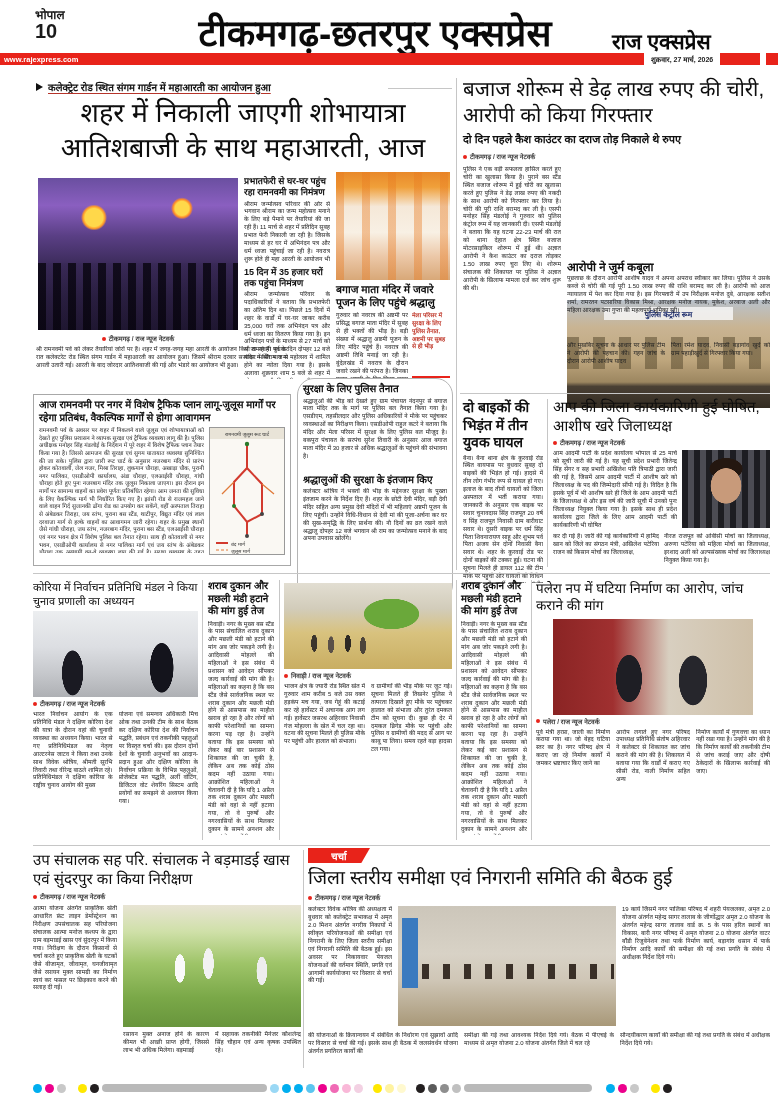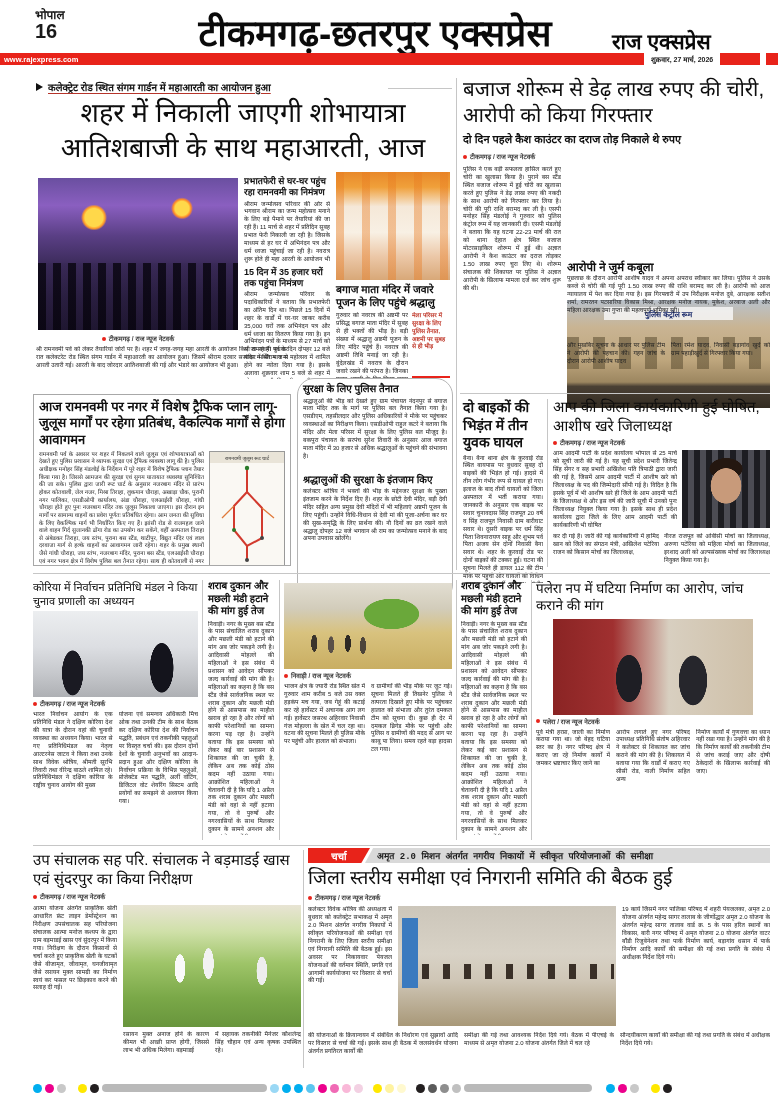--- a/index.html
+++ b/index.html
@@ -21,21 +21,21 @@
   .boxed{border:1px solid #a8a8a8;box-sizing:border-box;padding:4px 5px;overflow:hidden;}
   .redbar{background:#e8231a;}
   svg text{font-family:"Liberation Sans",sans-serif;}
 </style>
 </head>
 <body>
 
 <div id="page">
 
   <div class="abs bold" style="left:35px;top:6px;font-size:12px;">भोपाल</div>
-  <div class="abs bold" style="left:35px;top:20px;font-size:20px;">16</div>
+  <div class="abs bold" style="left:35px;top:20px;font-size:20px;">10</div>
   <div class="abs bold" style="left:120px;top:6px;width:510px;text-align:center;font-size:37px;color:#0a0a0a;">टीकमगढ़-छतरपुर एक्सप्रेस</div>
   <div class="abs redbar" style="left:0;top:53px;width:778px;height:12px;">
     <span class="abs bold" style="left:4px;top:1.5px;font-size:7.5px;color:#fff;">www.rajexpress.com</span>
     <span class="abs bold" style="left:644px;top:0;height:12px;padding:0 7px;background:#fff;color:#222;font-size:7px;display:flex;align-items:center;">शुक्रवार, 27 मार्च, 2026</span>
     <span class="abs" style="left:760px;top:0;width:6px;height:12px;background:#fff;"></span>
   </div>
   <div class="abs bold" style="left:612px;top:27px;width:150px;font-size:21px;color:#0a0a0a;">राज एक्सप्रेस</div>
 
   <div class="abs" style="left:36px;top:80px;display:flex;align-items:center;gap:5px;">
     <span style="width:0;height:0;border-left:7px solid #111;border-top:4px solid transparent;border-bottom:4px solid transparent;"></span>
@@ -72,21 +72,21 @@
       <div style="position:absolute;inset:0;background:repeating-linear-gradient(90deg,rgba(232,122,32,.75) 0 8px,rgba(250,240,220,0) 8px 26px);opacity:.55;"></div>
     </div>
     <div class="subhead" style="font-size:10.5px;margin-top:3px;">बगाज माता मंदिर में जवारे पूजन के लिए पहुंचे श्रद्धालु</div>
     <div style="display:flex;gap:4px;margin-top:3px;">
       <div class="body-txt" style="flex:1;height:66px;">गुरुवार को नवरात्र की अष्टमी पर प्रसिद्ध बगाज माता मंदिर में सुबह से ही भक्तों की भीड़ है। बड़ी संख्या में श्रद्धालु अष्टमी पूजन के लिए मंदिर पहुंचे हैं। नवरात्र की अष्टमी तिथि मनाई जा रही है। बुंदेलखंड में नवरात्र के दौरान जवारे रखने की परंपरा है। जिनका पूजन अष्टमी के दिन किया जाता है। इसी परंपरा के तहत हजारों श्रद्धालु सुबह 5 बजे से ही बगाज माता मंदिर में जवारे पूजन के लिए पहुंचने लगे थे।</div>
       <div style="width:38px;font-size:6px;font-weight:bold;color:#c0392b;line-height:1.3;border-bottom:2px solid #e8231a;height:64px;overflow:hidden;">मेला परिसर में सुरक्षा के लिए पुलिस तैनात, अष्टमी पर सुबह से ही भीड़</div>
     </div>
   </div>
 
   <div class="abs boxed" style="left:33px;top:394px;width:258px;height:172px;">
-    <div class="subhead" style="font-size:13px;">आज रामनवमी पर नगर में विशेष ट्रैफिक प्लान लागू-जुलूस मार्गों पर रहेगा प्रतिबंध, वैकल्पिक मार्गों से होगा आवागमन</div>
+    <div class="subhead" style="font-size:10px;">आज रामनवमी पर नगर में विशेष ट्रैफिक प्लान लागू-जुलूस मार्गों पर रहेगा प्रतिबंध, वैकल्पिक मार्गों से होगा आवागमन</div>
     <div style="display:flex;gap:5px;margin-top:3px;">
       <div class="body-txt" style="flex:1;height:126px;font-size:5.8px;">रामनवमी पर्व के अवसर पर शहर में निकलने वाले जुलूस एवं शोभायात्राओं को देखते हुए पुलिस प्रशासन ने व्यापक सुरक्षा एवं ट्रैफिक व्यवस्था लागू की है। पुलिस अधीक्षक मनोहर सिंह मंडलोई के निर्देशन में पूरे शहर में विशेष ट्रैफिक प्लान तैयार किया गया है। जिससे आमजन की सुरक्षा एवं सुगम यातायात व्यवस्था सुनिश्चित की जा सके। पुलिस द्वारा जारी रूट चार्ट के अनुसार नजरबाग मंदिर से प्रारंभ होकर कोतवाली, जेल नजर, मिश्रा तिराहा, लुकमान चौराहा, अखाड़ा चौक, पुरानी नगर पालिका, एसडीओपी कार्यालय, अंडा चौराहा, एलआईसी चौराहा, गांधी चौराहा होते हुए पुनः नजरबाग मंदिर तक जुलूस निकाला जाएगा। इस दौरान इन मार्गों पर सामान्य वाहनों का प्रवेश पूर्णतः प्रतिबंधित रहेगा। आम जनता की सुविधा के लिए वैकल्पिक मार्ग भी निर्धारित किए गए हैं। झांसी रोड से राजमहल जाने वाले वाहन गिर्द सुजानकी ढोंगा रोड का उपयोग कर सकेंगे, वहीं अस्पताल तिराहा से अंबेडकर तिराहा, जय स्तंभ, पुराना बस स्टैंड, थाटीपुर, विद्युत मंदिर एवं लाल दरवाजा मार्ग से हल्के वाहनों का आवागमन जारी रहेगा। शहर के प्रमुख स्थानों जैसे गांधी चौराहा, जय स्तंभ, नजरबाग मंदिर, पुराना बस स्टैंड, एलआईसी चौराहा एवं नगर भवन क्षेत्र में विशेष पुलिस बल तैनात रहेगा। साथ ही कोतवाली से नगर भवन, एसडीओपी कार्यालय से नगर पालिका मार्ग एवं जय स्तंभ के अंबेडकर चौराहा तक अस्थायी वन-वे व्यवस्था लागू की गई है। सुरक्षा व्यवस्था के तहत संवेदनशील स्थानों पर पुलिस बल तैनात किया गया है तथा सीसीटीवी एवं अन्य तकनीकी माध्यमों से निगरानी की जाएगी।</div>
       <div style="width:74px;height:126px;border:1px solid #999;background:#faf8f3;flex:0 0 auto;">
         <svg width="74" height="126" viewBox="0 0 74 126">
           <rect x="0" y="0" width="74" height="11" fill="#e9e4d8"></rect>
           <text x="37" y="8" text-anchor="middle" font-size="5" fill="#333">रामनवमी जुलूस रूट चार्ट</text>
           <path d="M37 16 L37 40 L24 54 L24 78 M37 40 L52 56 L52 86 M24 78 L37 94 L52 86 M37 94 L37 108" stroke="#d23a2e" stroke-width="2" fill="none"></path>
           <path d="M24 54 L12 66 M52 56 L64 66" stroke="#e07a3a" stroke-width="1.3" fill="none"></path>
           <circle cx="37" cy="16" r="2.2" fill="#2a7a2a"></circle>
             <circle cx="24" cy="78" r="2" fill="#2a7a2a"></circle>
@@ -238,21 +238,20 @@
     <div style="display:flex;gap:6px;margin-left:90px;margin-top:-34px;">
       <div class="body-txt" style="flex:1;height:32px;">रसायन मुक्त अनाज होने के कारण कीमत भी अच्छी प्राप्त होगी, जिससे लाभ भी अधिक मिलेगा। बड़माडई</div>
       <div class="body-txt" style="flex:1;height:32px;">में सहायक तकनीकी मैनेजर कौशलेन्द्र सिंह चौहान एवं अन्य कृषक उपस्थित रहे।</div>
     </div>
   </div>
   <div class="vrule" style="left:303px;top:850px;height:218px;"></div>
 
   <div class="abs" style="left:308px;top:848px;width:462px;">
     <div style="display:flex;height:15px;font-family:Liberation Mono, monospace;">
       <div style="width:62px;background:#e8231a;color:#fff;font-weight:bold;font-size:10px;display:flex;align-items:center;justify-content:center;clip-path:polygon(0 0,100% 0,86% 100%,0 100%);">चर्चा</div>
-      <div style="flex:1;margin-left:-5px;background:#d9d9d9;color:#1d1d1d;font-weight:bold;font-size:9px;display:flex;align-items:center;padding-left:12px;clip-path:polygon(2% 0,100% 0,100% 100%,0 100%);">अमृत 2.0 मिशन अंतर्गत नगरीय निकायों में स्वीकृत परियोजनाओं की समीक्षा</div>
     </div>
     <div class="hl" style="font-size:19px;margin-top:3px;">जिला स्तरीय समीक्षा एवं निगरानी समिति की बैठक हुई</div>
     <div class="byline" style="margin-top:3px;">
       <span class="rdot"></span>
       <span>टीकमगढ़ / राज न्यूज नेटवर्क</span>
     </div>
     <div style="display:flex;gap:6px;margin-top:4px;">
       <div class="body-txt" style="width:84px;height:122px;flex:0 0 auto;">कलेक्टर विवेक श्रोत्रिय की अध्यक्षता में बुधवार को कलेक्ट्रेट सभाकक्ष में अमृत 2.0 मिशन अंतर्गत नगरीय निकायों में स्वीकृत परियोजनाओं की समीक्षा एवं निगरानी के लिए जिला स्तरीय समीक्षा एवं निगरानी समिति की बैठक हुई। इस अवसर पर निकायवार पेयजल योजनाओं की वर्तमान स्थिति, प्रगति एवं आगामी कार्ययोजना पर विस्तार से चर्चा की गई।</div>
       <div class="photo" style="width:218px;height:120px;flex:0 0 auto;background:
           linear-gradient(180deg,#ccc6ba 0%,#d8d2c6 40%,#cfc6b6 62%,#a89878 100%);">

